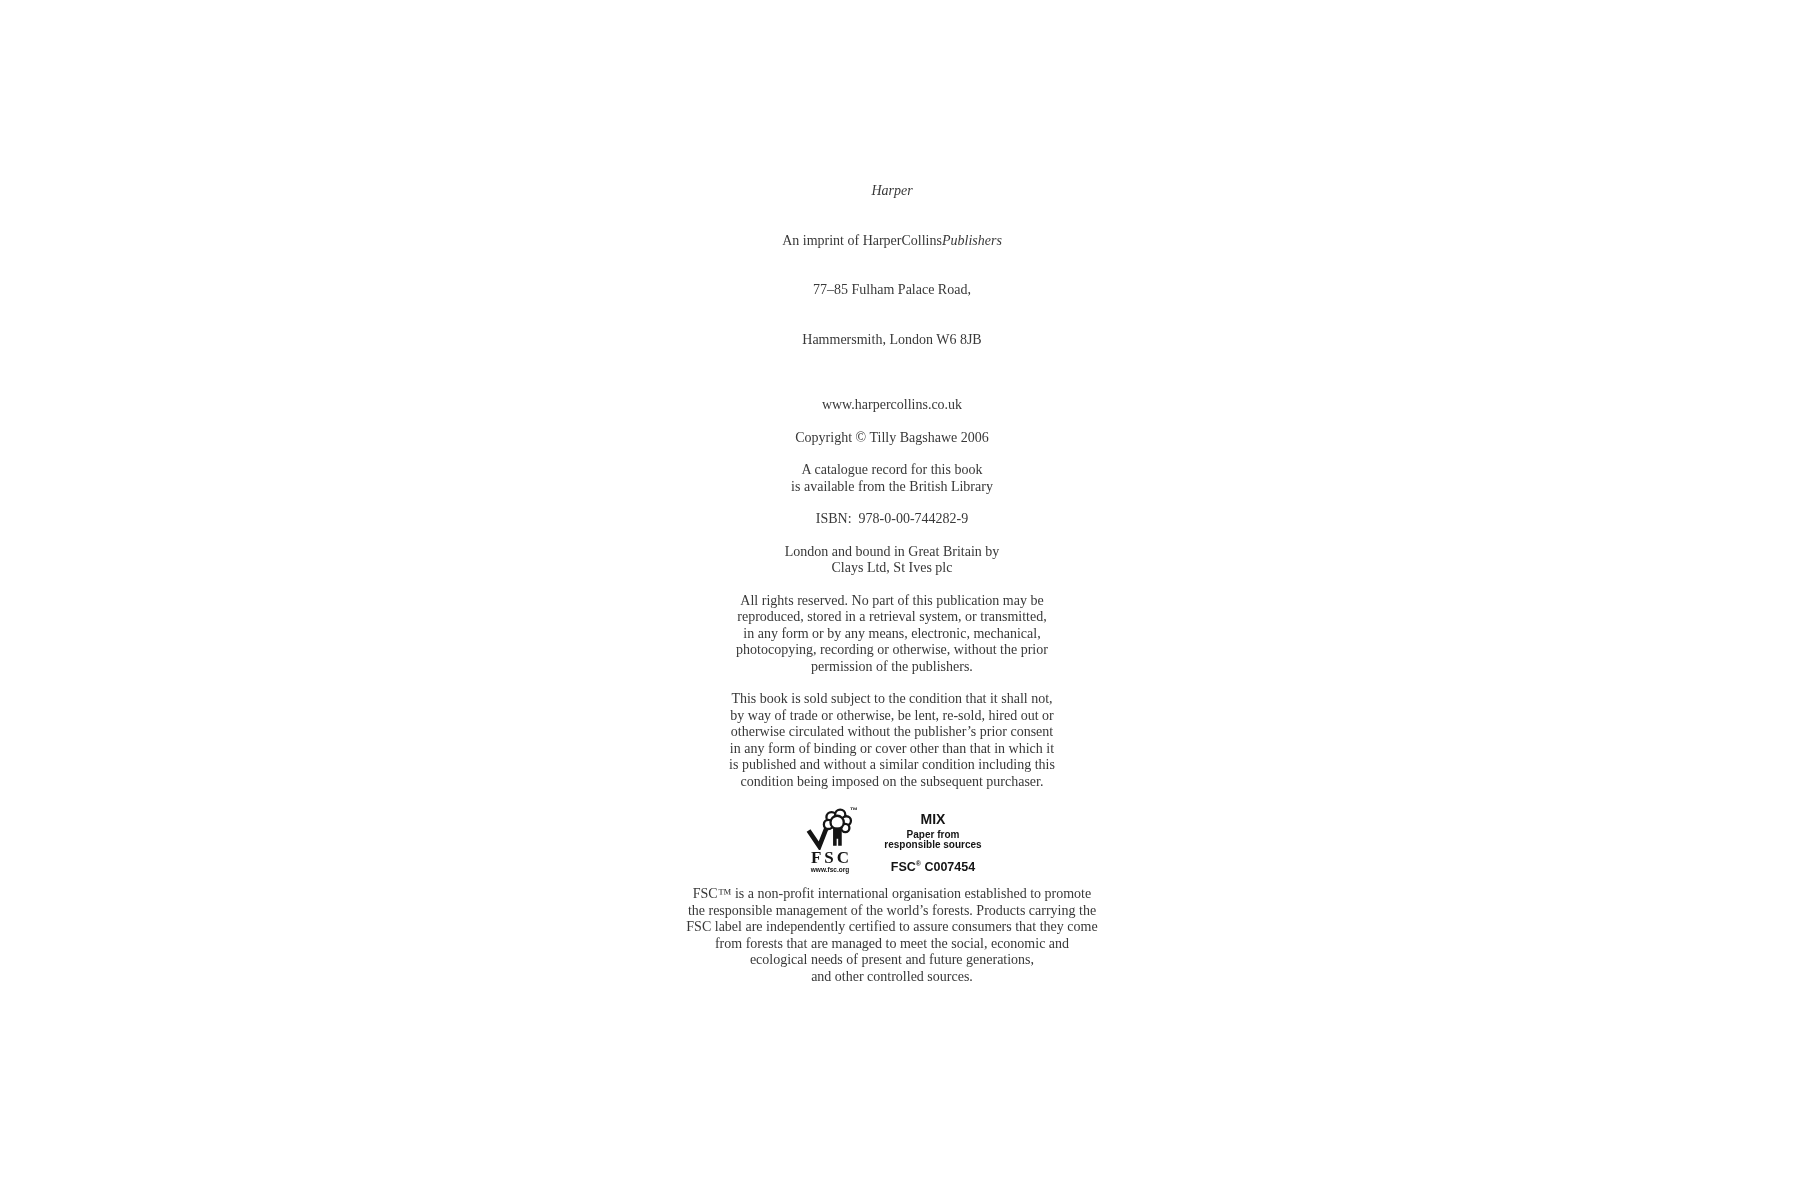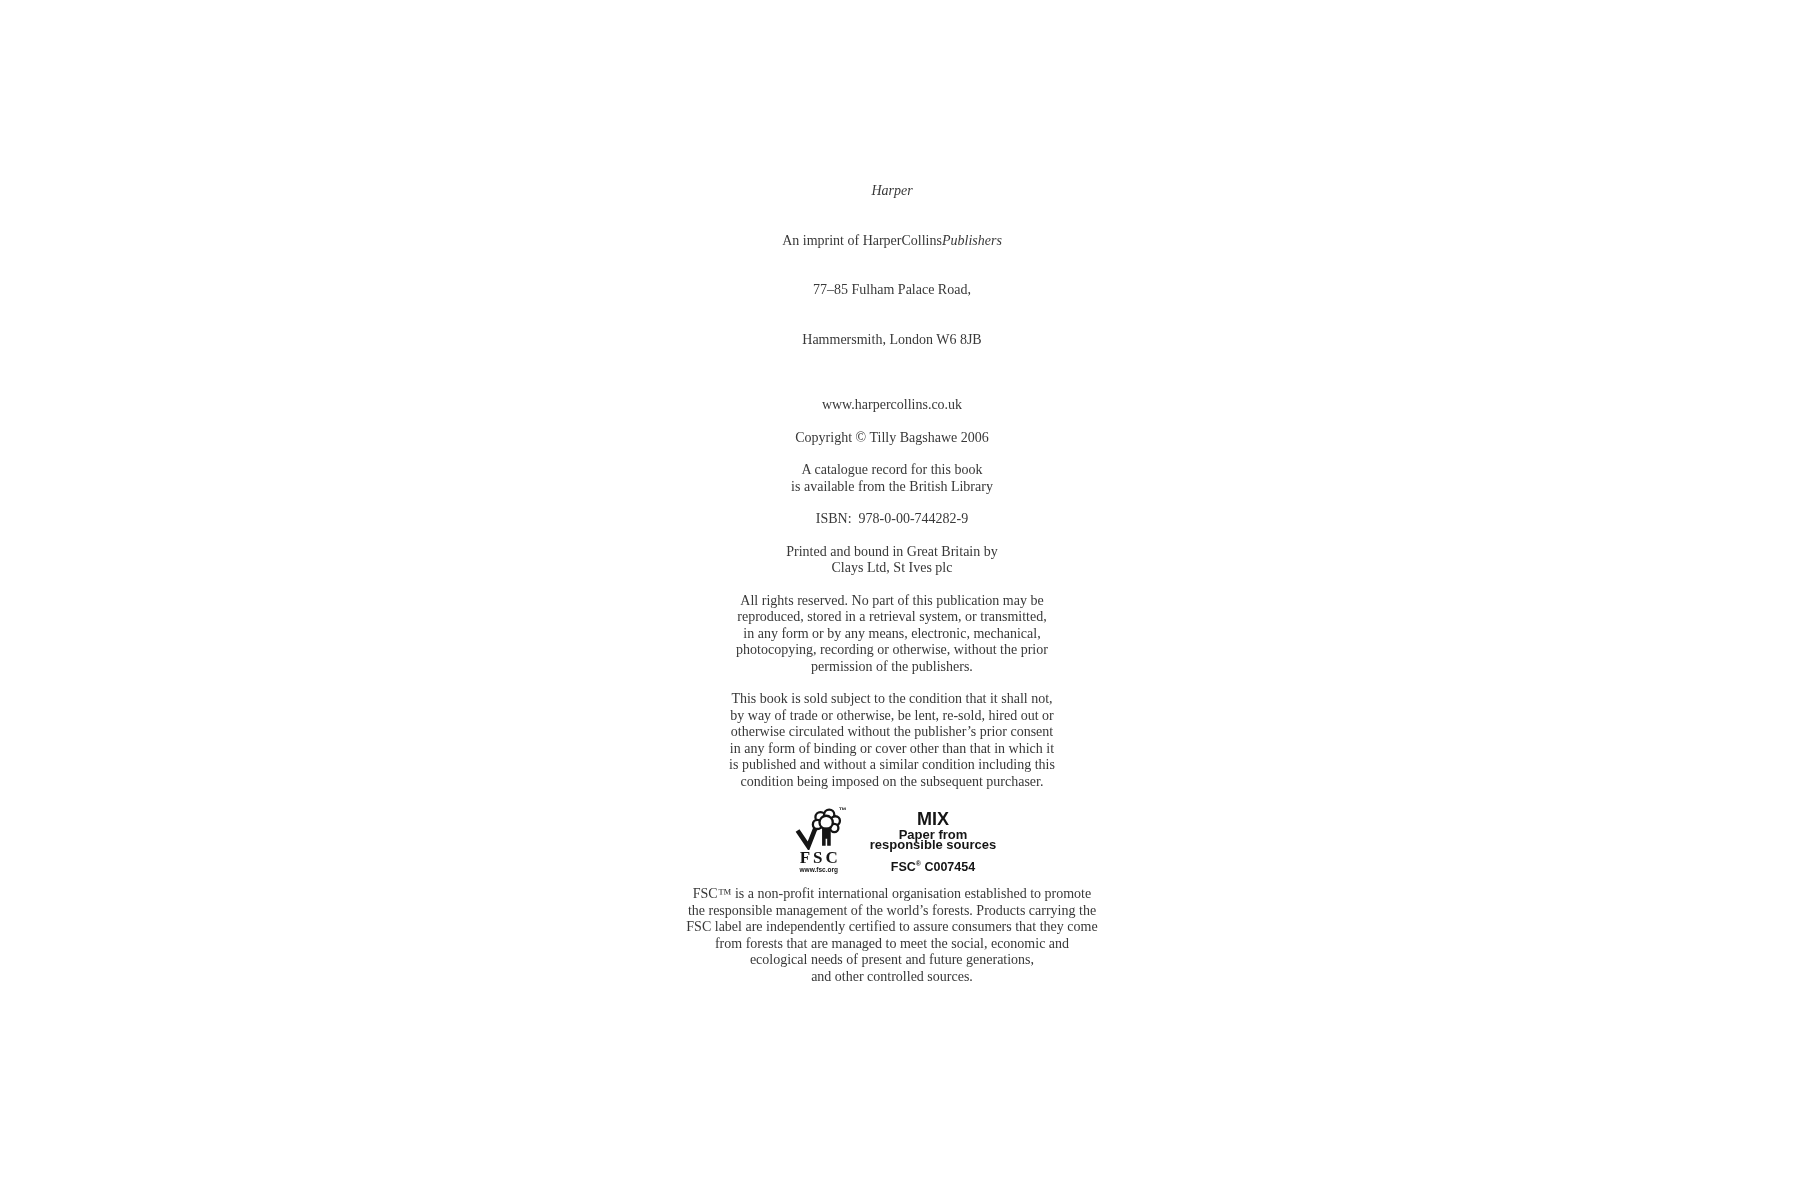--- a/index.html
+++ b/index.html
@@ -65,23 +65,23 @@
     font-size: 6.5px;
     line-height: 7px;
   }
   .fsc-right {
     font-family: "Liberation Sans", sans-serif;
     font-weight: 700;
     text-align: center;
     padding-top: 7px;
     min-width: 104px;
   }
-  .fsc-mix { font-size: 18px; line-height: 13px; }
+  .fsc-mix { font-size: 14px; line-height: 13px; }
   .fsc-src {
-    font-size: 13px;
+    font-size: 10px;
     line-height: 10px;
     margin-top: 4px;
     white-space: pre-wrap;
   }
   .fsc-cert { font-size: 12.5px; line-height: 13px; margin-top: 7px; }
   .fsc-cert .reg { font-size: 7px; vertical-align: super; }
 </style>
 </head>
 <body>
 
@@ -99,21 +99,21 @@
 
 
   <div class="blk">Copyright © Tilly Bagshawe 2006</div>
 
 
   <div class="blk">A catalogue record for this book
 is available from the British Library</div>
 
   <div class="blk">ISBN:  978-0-00-744282-9</div>
 
-  <div class="blk">Printed and bound in Great Britain by
+  <div class="blk">London and bound in Great Britain by
 Clays Ltd, St Ives plc</div>
 
   <div class="blk">All rights reserved. No part of this publication may be
 reproduced, stored in a retrieval system, or transmitted,
 in any form or by any means, electronic, mechanical,
 photocopying, recording or otherwise, without the prior
 permission of the publishers.</div>
 
   <div class="blk">This book is sold subject to the condition that it shall not,
 by way of trade or otherwise, be lent, re-sold, hired out or

